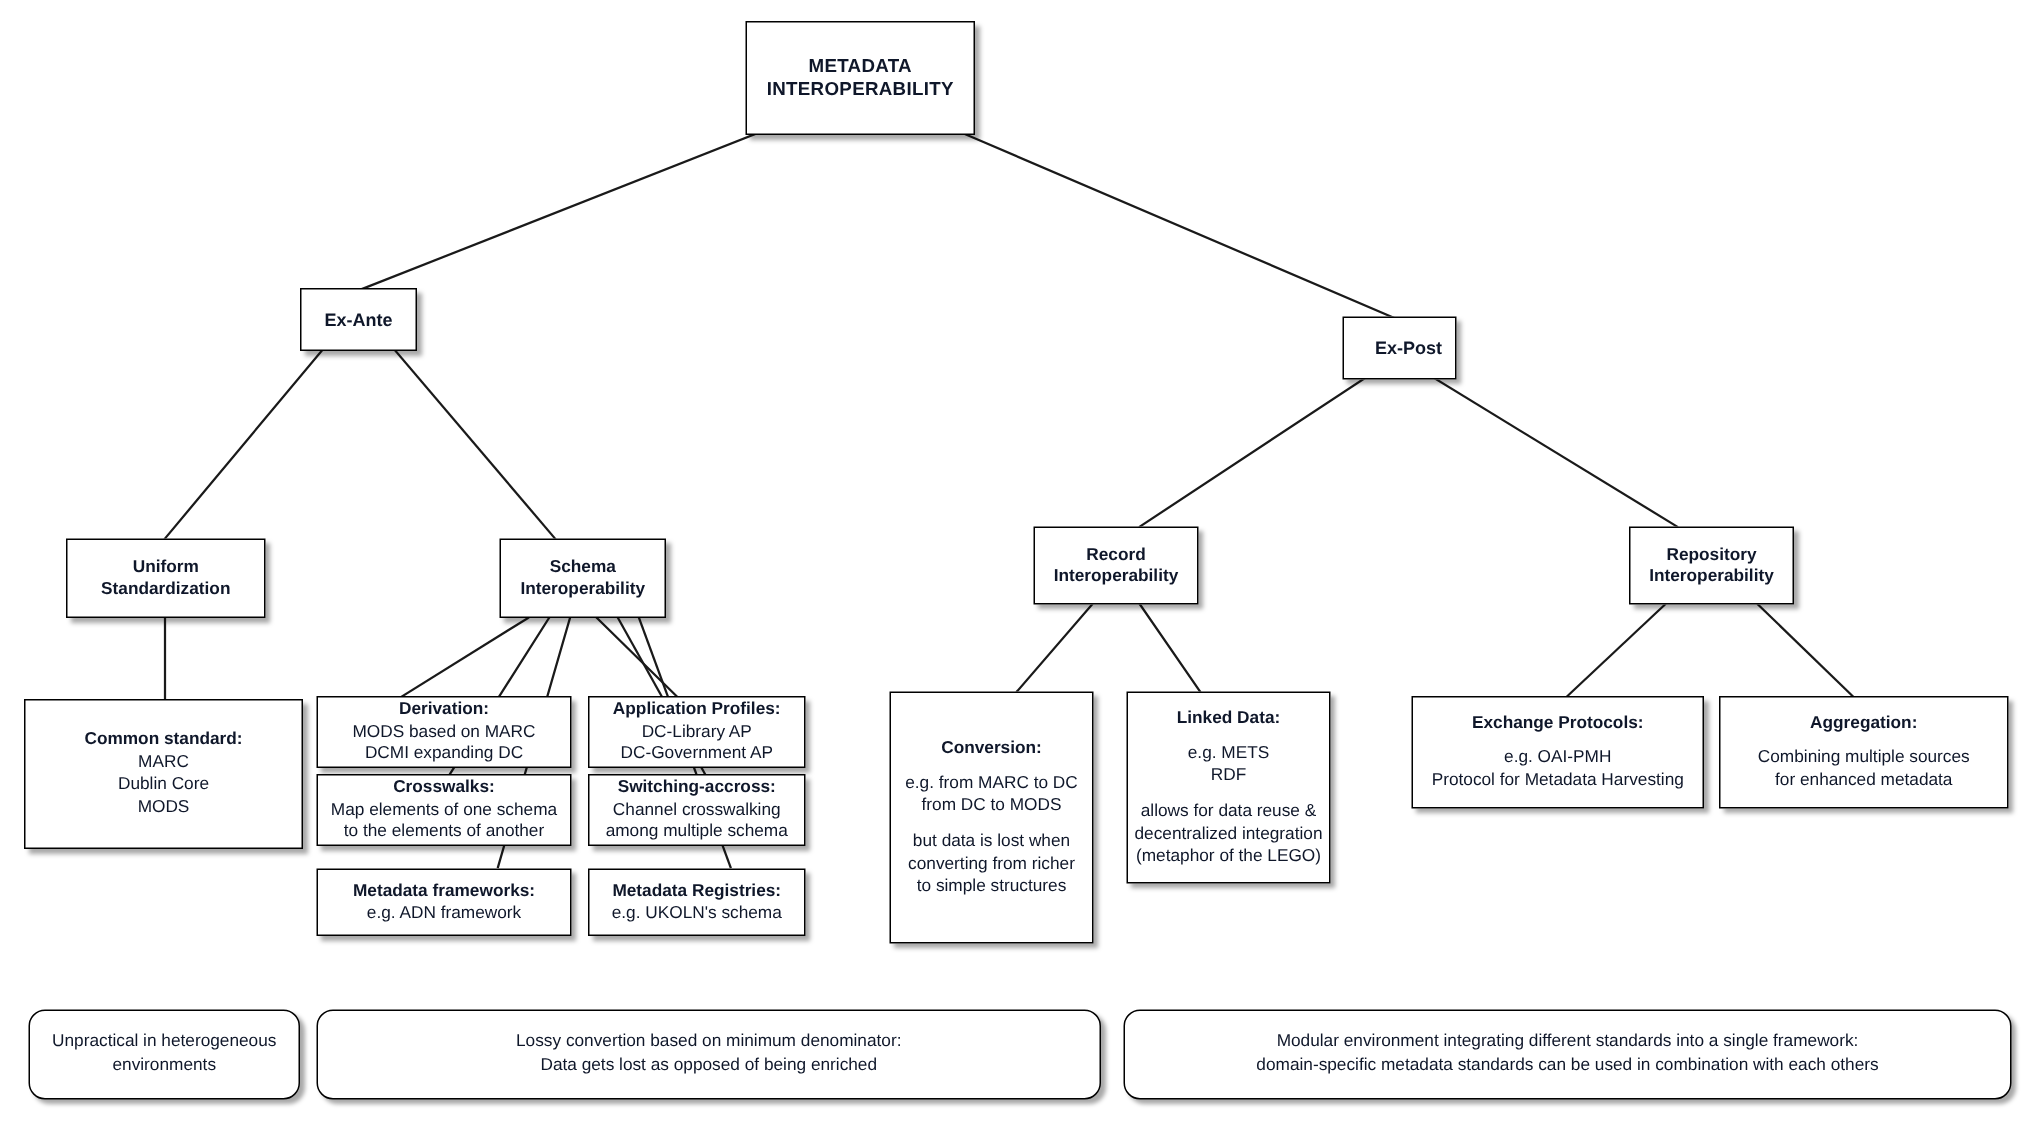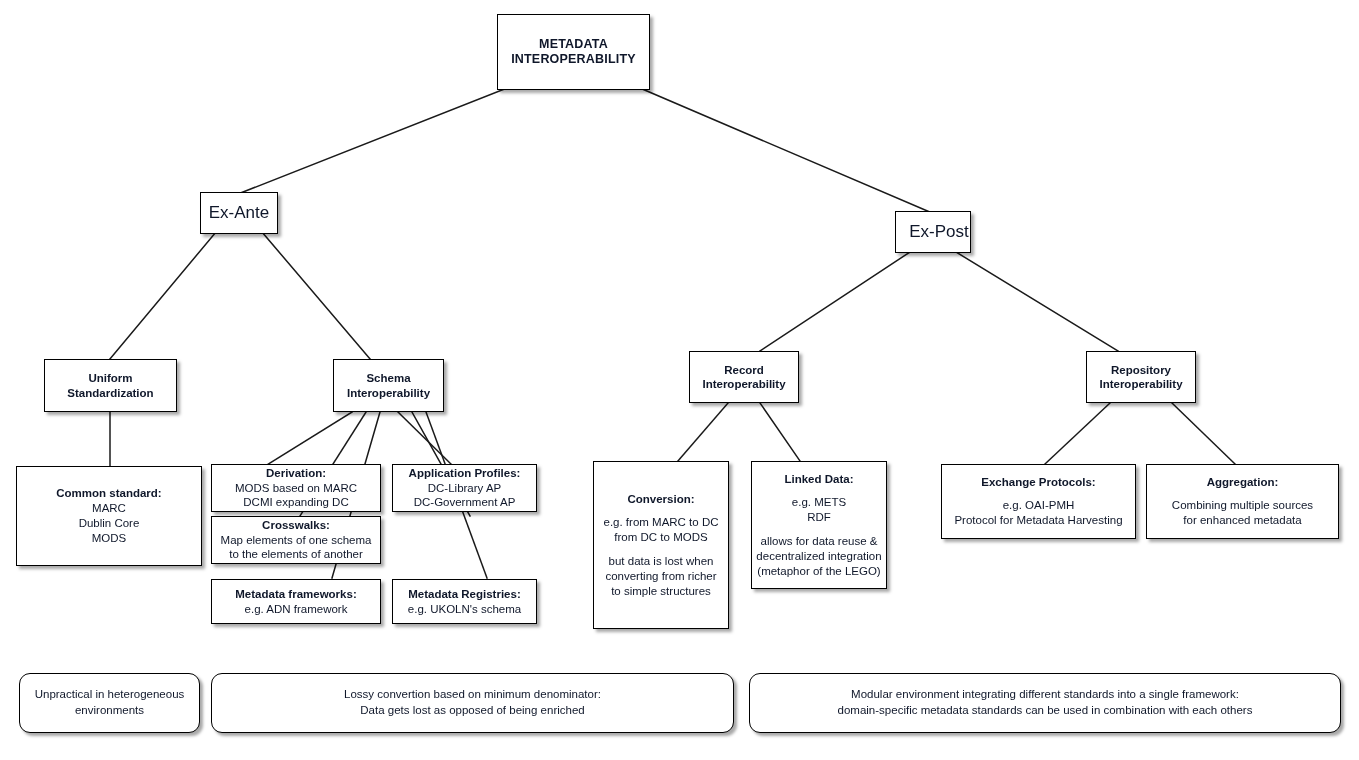--- a/index.html
+++ b/index.html
@@ -33,21 +33,21 @@
     text-align:center;
     color:#0f172a;
     z-index:5;
   }
   .node .ln{ display:block; line-height:1.22; white-space:nowrap; }
   .node .bold{ font-weight:bold; }
   .node .gap{ height:0.75em; }
 
   
   .n-root{ font-size:12.5px; font-weight:bold; letter-spacing:0.2px; }
-  .n-level{ font-size:17px; font-weight:normal; }
+  .n-level{ font-size:12px; font-weight:bold; }
   .n-branch{ font-size:11.5px; font-weight:bold; line-height:1.25; }
 
   
   .n-leaf{ font-size:11.5px; }
   .n-leaf .ln{ line-height:1.30; }
 
   
   .n-summary{
     border-radius:11px;
     font-size:11.5px;
@@ -144,20 +144,25 @@
     <span class="ln bold">Metadata frameworks:</span>
     <span class="ln">e.g. ADN framework</span>
   </div>
 
   <div class="node n-leaf" style="left:392px; top:464px; width:145px; height:48px;">
     <span class="ln bold">Application Profiles:</span>
     <span class="ln">DC-Library AP</span>
     <span class="ln">DC-Government AP</span>
   </div>
 
+  <div class="node n-leaf" style="left:392px; top:516px; width:145px; height:48px;">
+    <span class="ln bold">Switching-accross:</span>
+    <span class="ln">Channel crosswalking</span>
+    <span class="ln">among multiple schema</span>
+  </div>
 
   <div class="node n-leaf" style="left:392px; top:579px; width:145px; height:45px;">
     <span class="ln bold">Metadata Registries:</span>
     <span class="ln">e.g. UKOLN's schema</span>
   </div>
 
   <div class="node n-leaf" style="left:593px; top:461px; width:136px; height:168px;">
     <span class="ln bold">Conversion:</span>
     <span class="gap"></span>
     <span class="ln">e.g. from MARC to DC</span>

